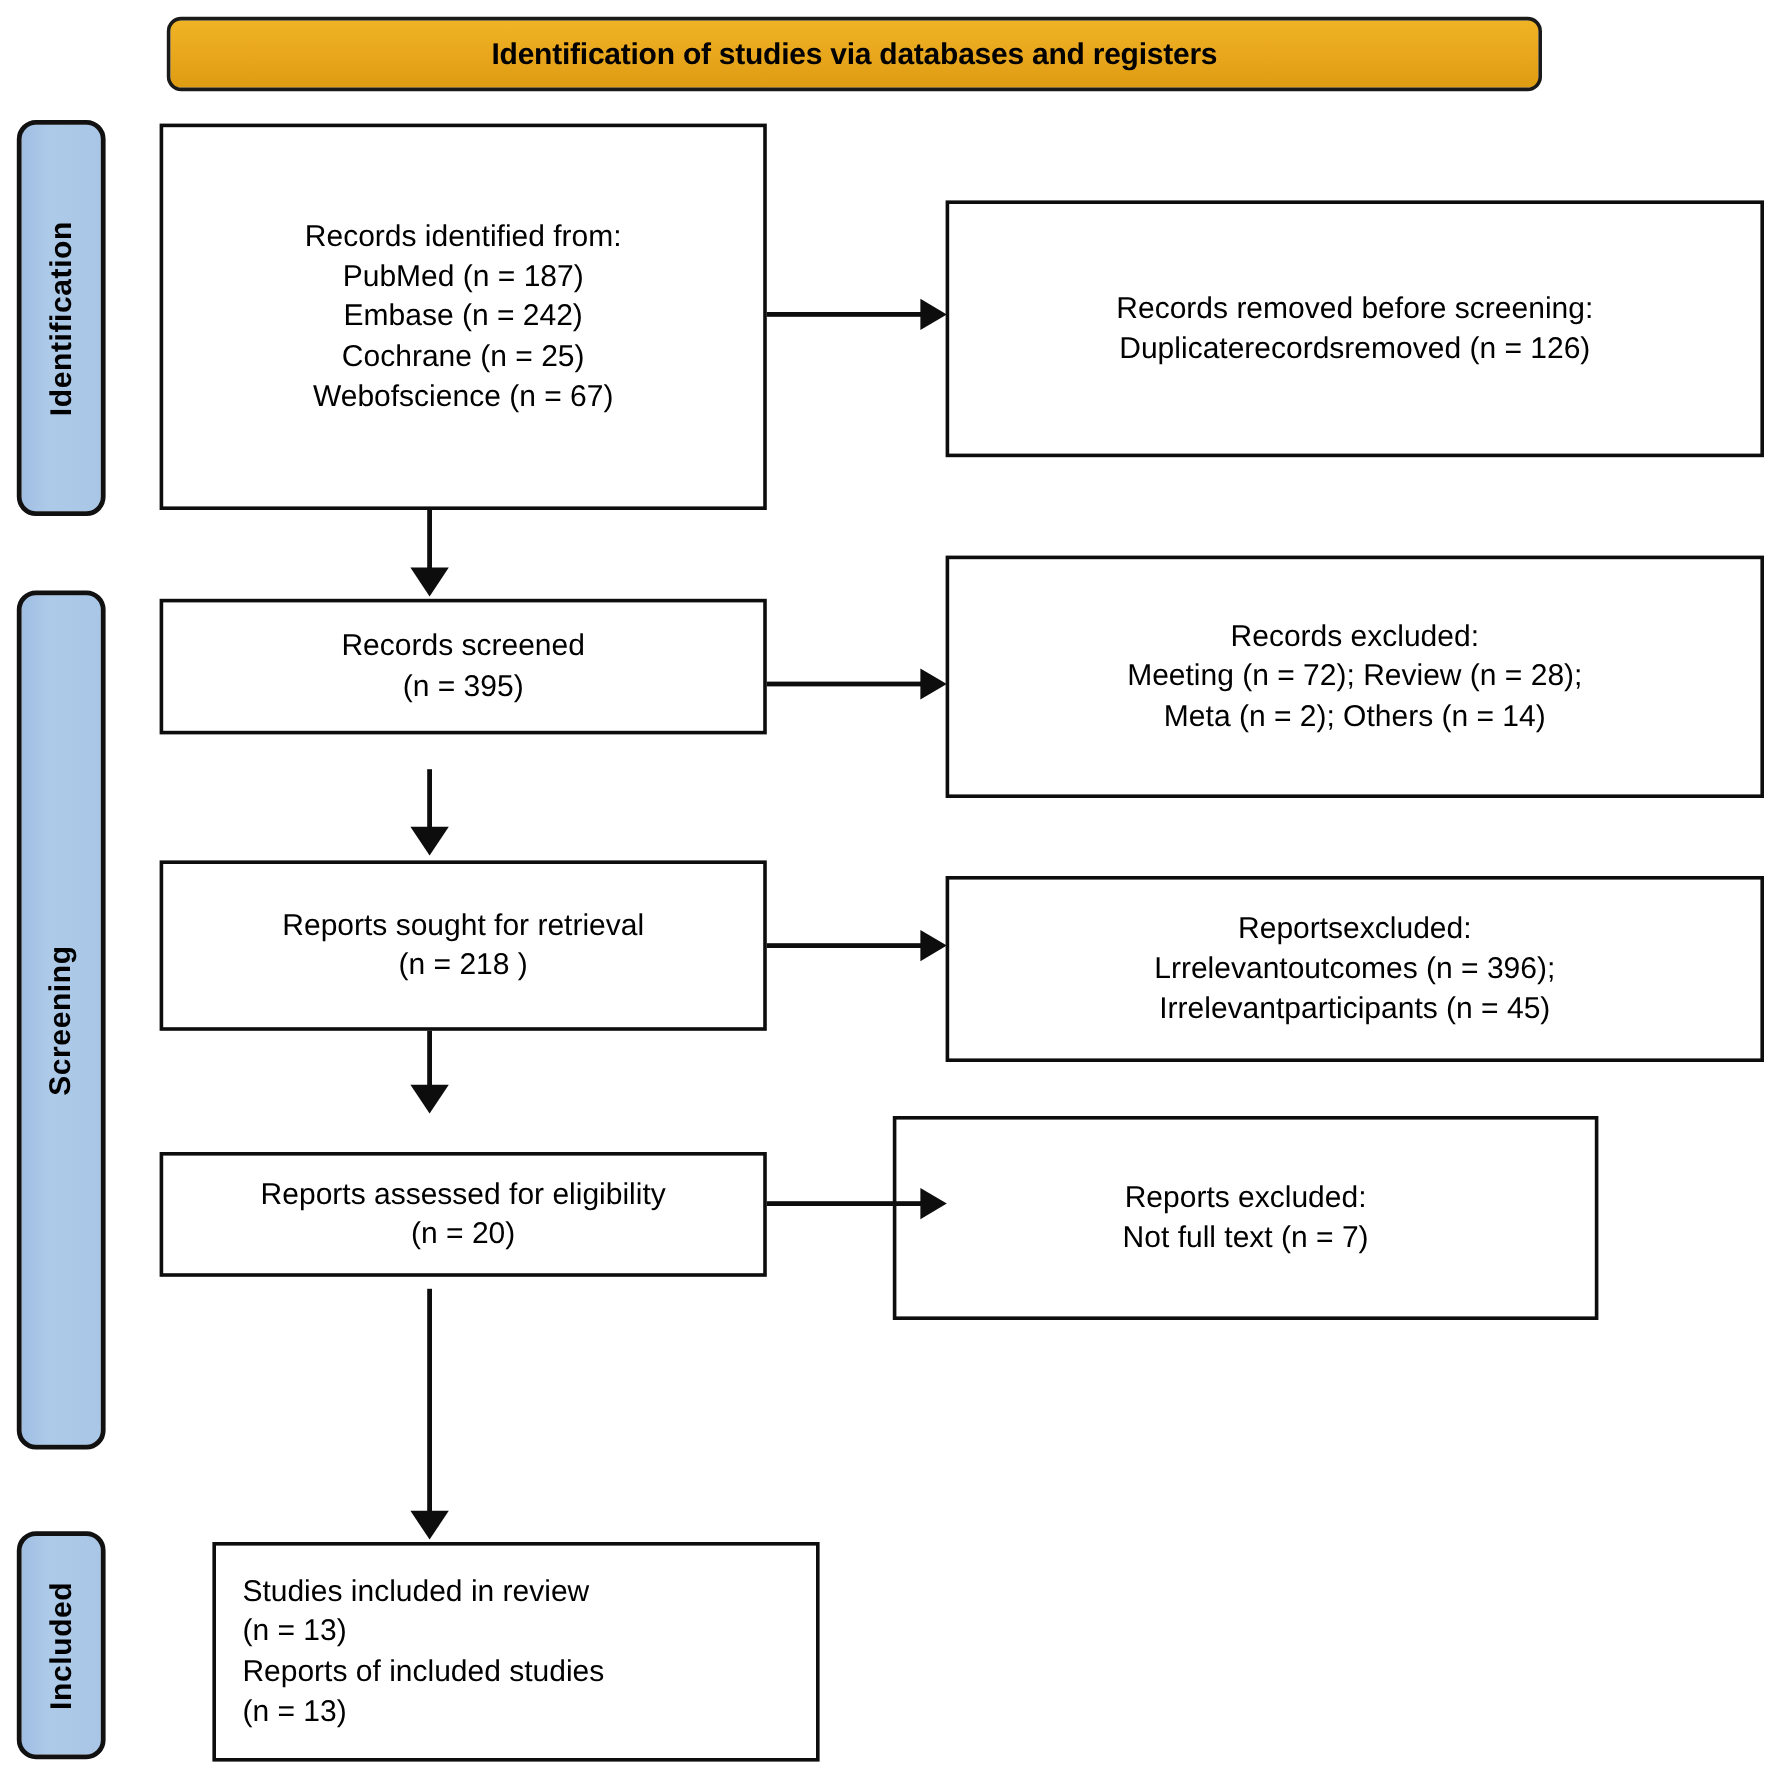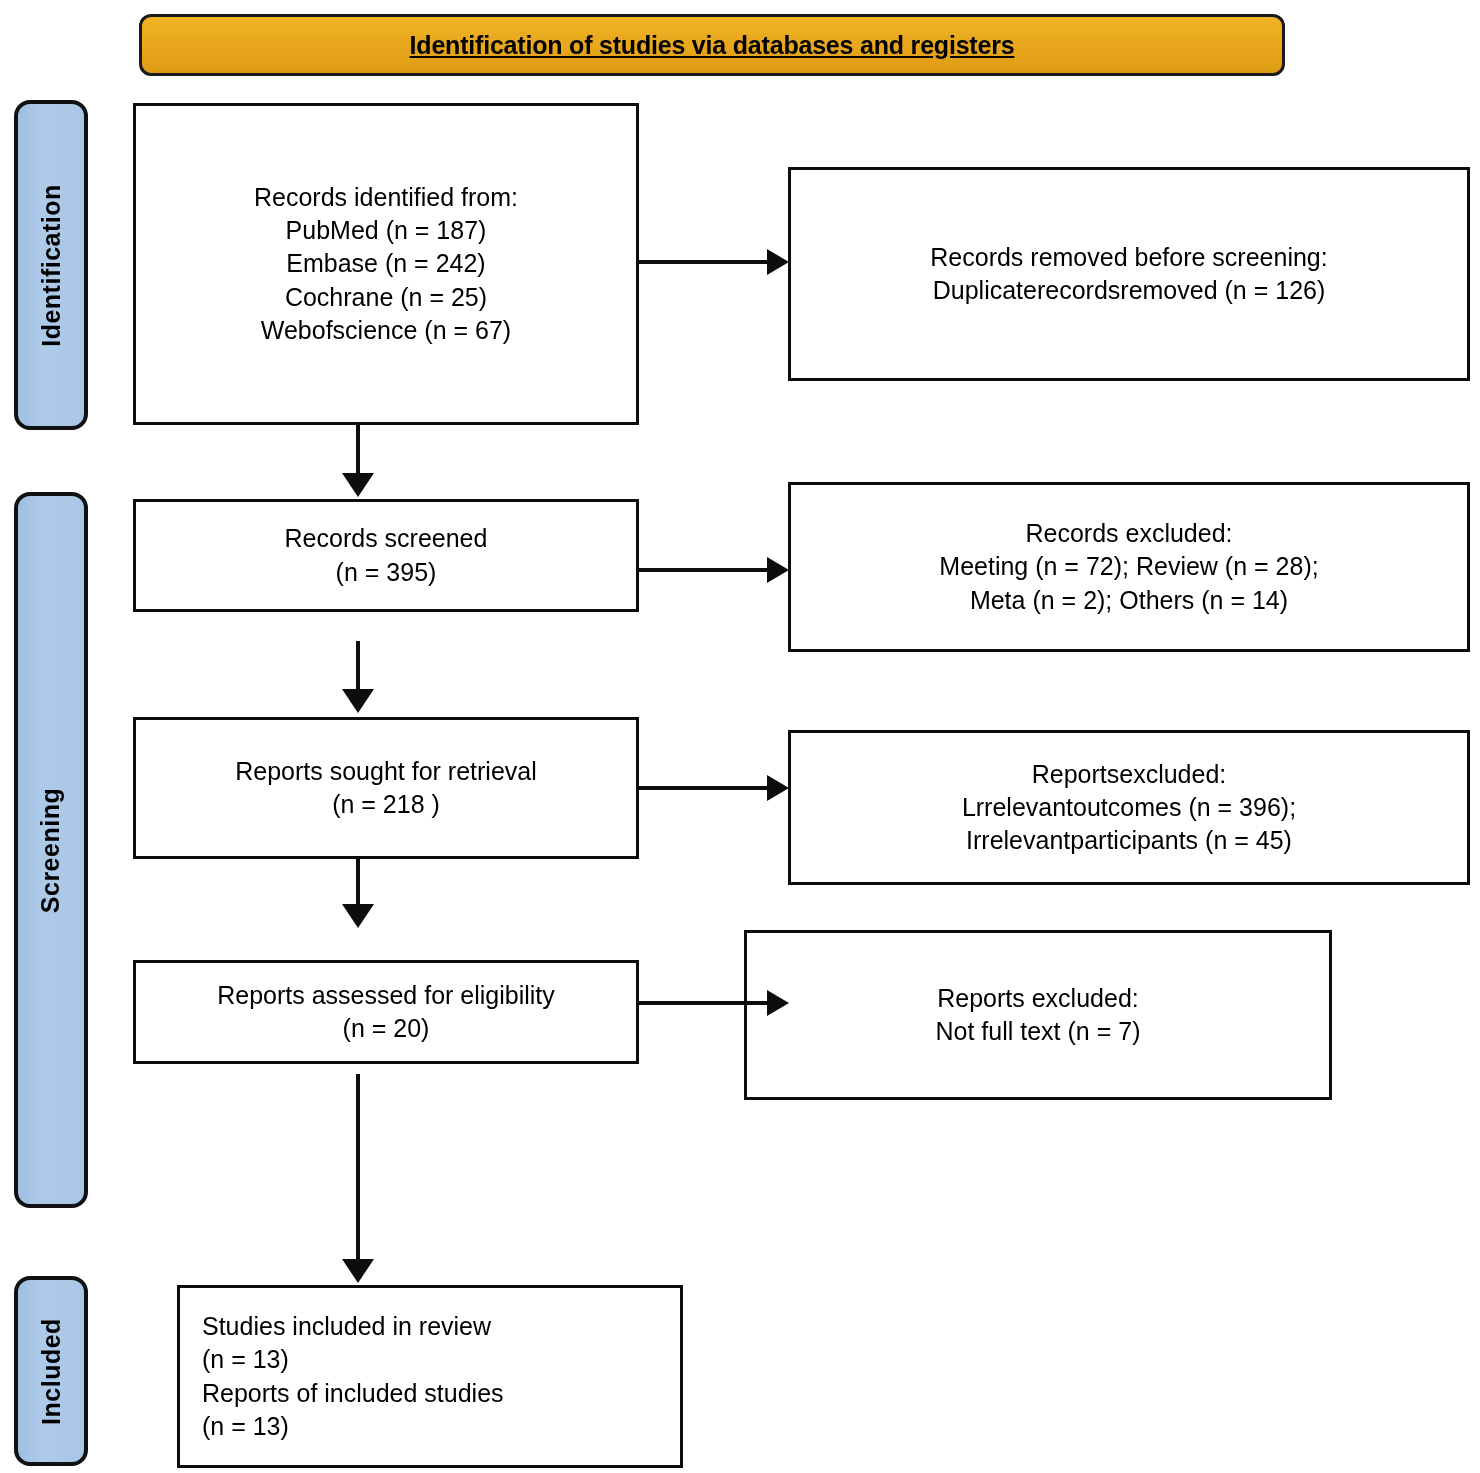--- a/index.html
+++ b/index.html
@@ -27,21 +27,20 @@
     top: 14px;
     width: 1146px;
     height: 62px;
     background: linear-gradient(180deg, #EFB425 0%, #E9A81E 45%, #DE9C12 100%);
     border: 3px solid #1a1a1a;
     border-radius: 12px;
     box-sizing: border-box;
     display: flex;
     align-items: center;
     justify-content: center;
-    text-decoration: underline;
   }
   .banner-title {
     font-size: 25px;
     font-weight: bold;
     color: #000000;
     letter-spacing: -0.2px;
     text-align: center;
     white-space: nowrap;
   }
 
@@ -99,21 +98,21 @@
 
   
   .box-identified  { left: 133px; top: 103px;  width: 506px; height: 322px; }
   .box-screened    { left: 133px; top: 499px;  width: 506px; height: 113px; }
   .box-sought      { left: 133px; top: 717px;  width: 506px; height: 142px; }
   .box-assessed    { left: 133px; top: 960px;  width: 506px; height: 104px; }
   .box-included    { left: 133px; top: 1285px; width: 506px; height: 183px; }
 
   
   .box-removed     { left: 788px; top: 167px;  width: 682px; height: 214px; }
-  .box-excl-rec    { left: 788px; top: 482px;  width: 682px; height: 170px; }
+  .box-excl-rec    { left: 788px; top: 463px;  width: 682px; height: 202px; }
   .box-excl-rep    { left: 788px; top: 730px;  width: 682px; height: 155px; }
   .box-excl-full   { left: 744px; top: 930px;  width: 588px; height: 170px; }
 
   
   .conn {
     position: absolute;
     background: #0d0d0d;
   }
   .h-line { height: 4px; }
   .v-line { width: 4px; }

